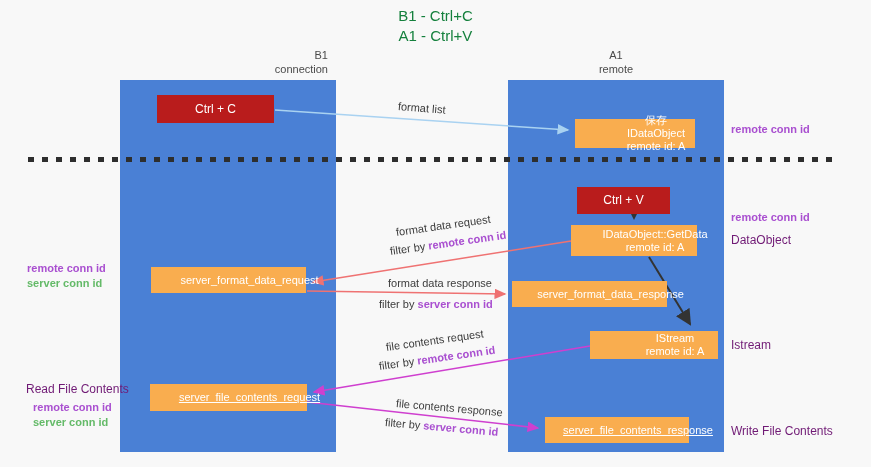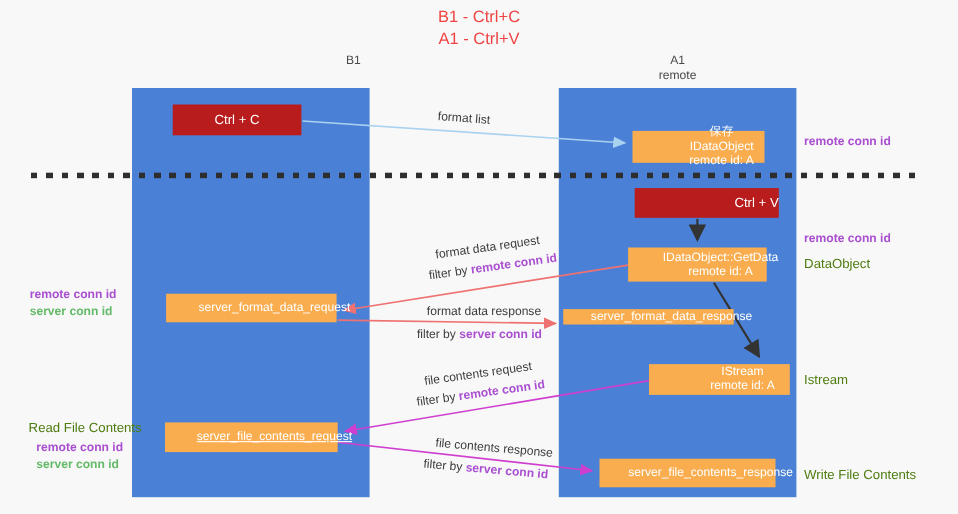--- a/index.html
+++ b/index.html
@@ -2,32 +2,32 @@
 <html><head>
 <meta charset="utf-8">
 <style>
   * { margin:0; padding:0; box-sizing:border-box; }
   body { background:#e8e8e8; font-family:"Liberation Sans", sans-serif; }
   .canvas {
     position:relative; width:871px; height:467px; background:#f8f8f8;
     overflow:hidden; font-family:"Liberation Sans", sans-serif;
   }
   .title { position:absolute; left:0; right:0; top:6px; text-align:center;
-           font-size:15px; color:#ef4444; line-height:20px; }
+           font-size:15px; color:#15803d; line-height:20px; }
   .lane { position:absolute; top:80px; width:216px; height:372px; background:#4a80d5; }
   .lane-header { position:absolute; top:48px; width:216px; text-align:center;
                  font-size:11px; color:#4a4a4a; line-height:14px; }
   .box { position:absolute; display:flex; flex-direction:column; align-items:center;
          justify-content:center; color:#ffffff; text-align:center; font-size:11px;
          line-height:13px; }
   .orange { background:#f9ad4f;padding-left:42px; }
   .green  { background:#b91c1c; font-size:12px; }
   .dashline { position:absolute; left:28px; top:157px; width:806px; height:5px;
               background:repeating-linear-gradient(90deg,#2e2e2e 0 6px,transparent 6px 14px); }
-  .note { position:absolute; font-size:11px; color:#4d7c0f; white-space:nowrap; }
+  .note { position:absolute; font-size:11px; color:#701a75; white-space:nowrap; }
   .note-lg { font-size:12px; }
   .purple { color:#a94fd0; font-weight:bold; }
   .greentext { color:#64ba68; font-weight:bold; }
   .arrow-label { position:absolute; font-size:11px; color:#3c3c3c; white-space:nowrap;
                  transform-origin:left center; }
   .rot-m8 { transform:rotate(-8deg); }
   .rot-p4 { transform:rotate(4.5deg); }
   .rot-p5 { transform:rotate(5deg); }
   .overlay { position:absolute; left:0; top:0; pointer-events:none; }
 </style>
@@ -36,20 +36,21 @@
 
 <div class="canvas">
 
   <div class="title">
     <div>B1 - Ctrl+C</div>
     <div>A1 - Ctrl+V</div>
   </div>
 
   <div class="lane-header" style="left:112px;text-align:right;">
     <div>B1</div>
+    <div>connection</div>
   </div>
   <div class="lane-header" style="left:508px;">
     <div>A1</div>
     <div>remote</div>
   </div>
 
   <div class="lane" style="left:120px;"></div>
   <div class="lane" style="left:508px;"></div>
 
   <svg class="overlay" width="871" height="467">
@@ -78,47 +79,47 @@
 
   <div class="box green" style="left:157px; top:95px; width:117px; height:28px;">
     <span>Ctrl + C</span>
   </div>
 
   <div class="box orange" style="left:575px; top:119px; width:120px; height:29px;">
     <span>保存IDataObject</span>
     <span>remote id: A</span>
   </div>
 
-  <div class="box green" style="left:577px; top:171px; width:131px; height:27px;align-items:flex-end;">
+  <div class="box green" style="left:577px; top:187px; width:93px; height:27px;">
     <span>Ctrl + V</span>
   </div>
 
   <div class="box orange" style="left:571px; top:225px; width:126px; height:31px;">
     <span>IDataObject::GetData</span>
     <span>remote id: A</span>
   </div>
 
   <div class="box orange" style="left:151px; top:267px; width:155px; height:26px;">
     <span>server_format_data_request</span>
   </div>
 
-  <div class="box orange" style="left:512px; top:281px; width:155px; height:14px;">
+  <div class="box orange" style="left:512px; top:281px; width:155px; height:26px;">
     <span>server_format_data_response</span>
   </div>
 
   <div class="box orange" style="left:590px; top:331px; width:128px; height:28px;">
     <span>IStream</span>
     <span>remote id: A</span>
   </div>
 
   <div class="box orange" style="left:150px; top:384px; width:157px; height:27px;text-decoration:underline;">
     <span>server_file_contents_request</span>
   </div>
 
-  <div class="box orange" style="left:545px; top:417px; width:160px; height:26px;">
+  <div class="box orange" style="left:545px; top:417px; width:144px; height:26px;text-decoration:underline;">
     <span>server_file_contents_response</span>
   </div>
 
   <div class="dashline"></div>
 
   <div class="arrow-label rot-p4" style="left:398px; top:100px;">format list</div>
 
   <div class="arrow-label rot-m8" style="left:396px; top:226px;">format data request</div>
   <div class="arrow-label rot-m8" style="left:390px; top:245px;">
     <span>filter by </span><span class="purple">remote conn id</span>

